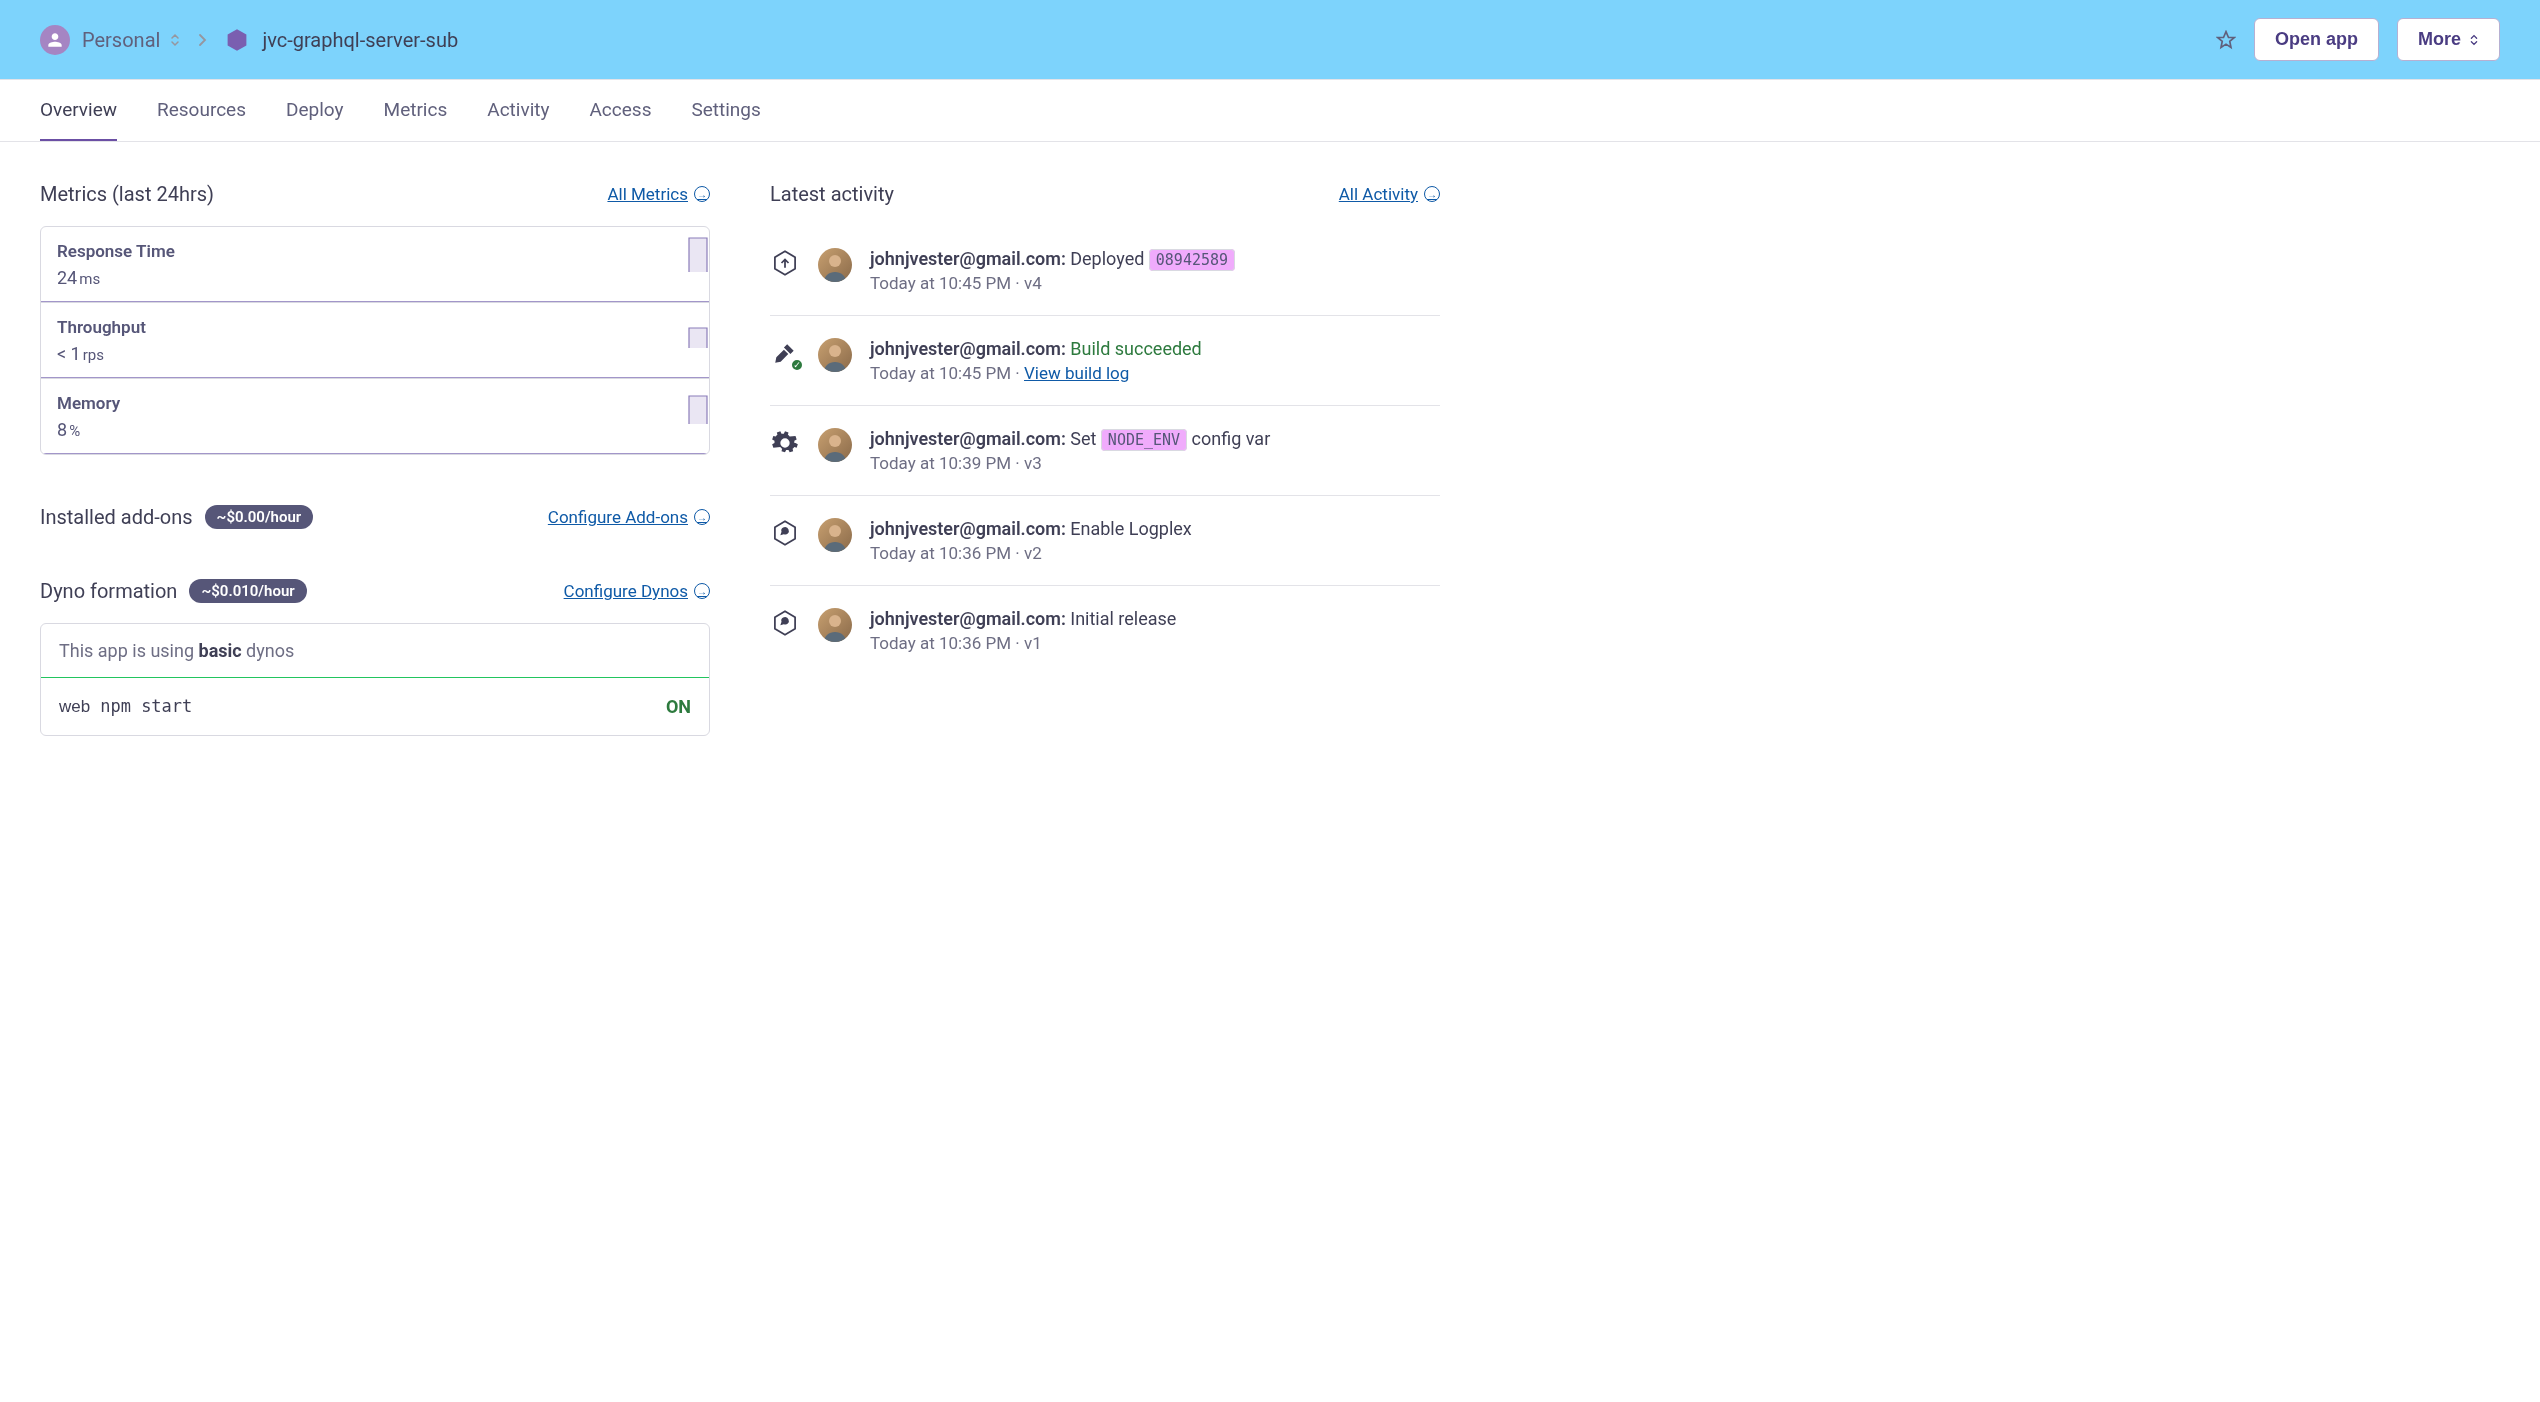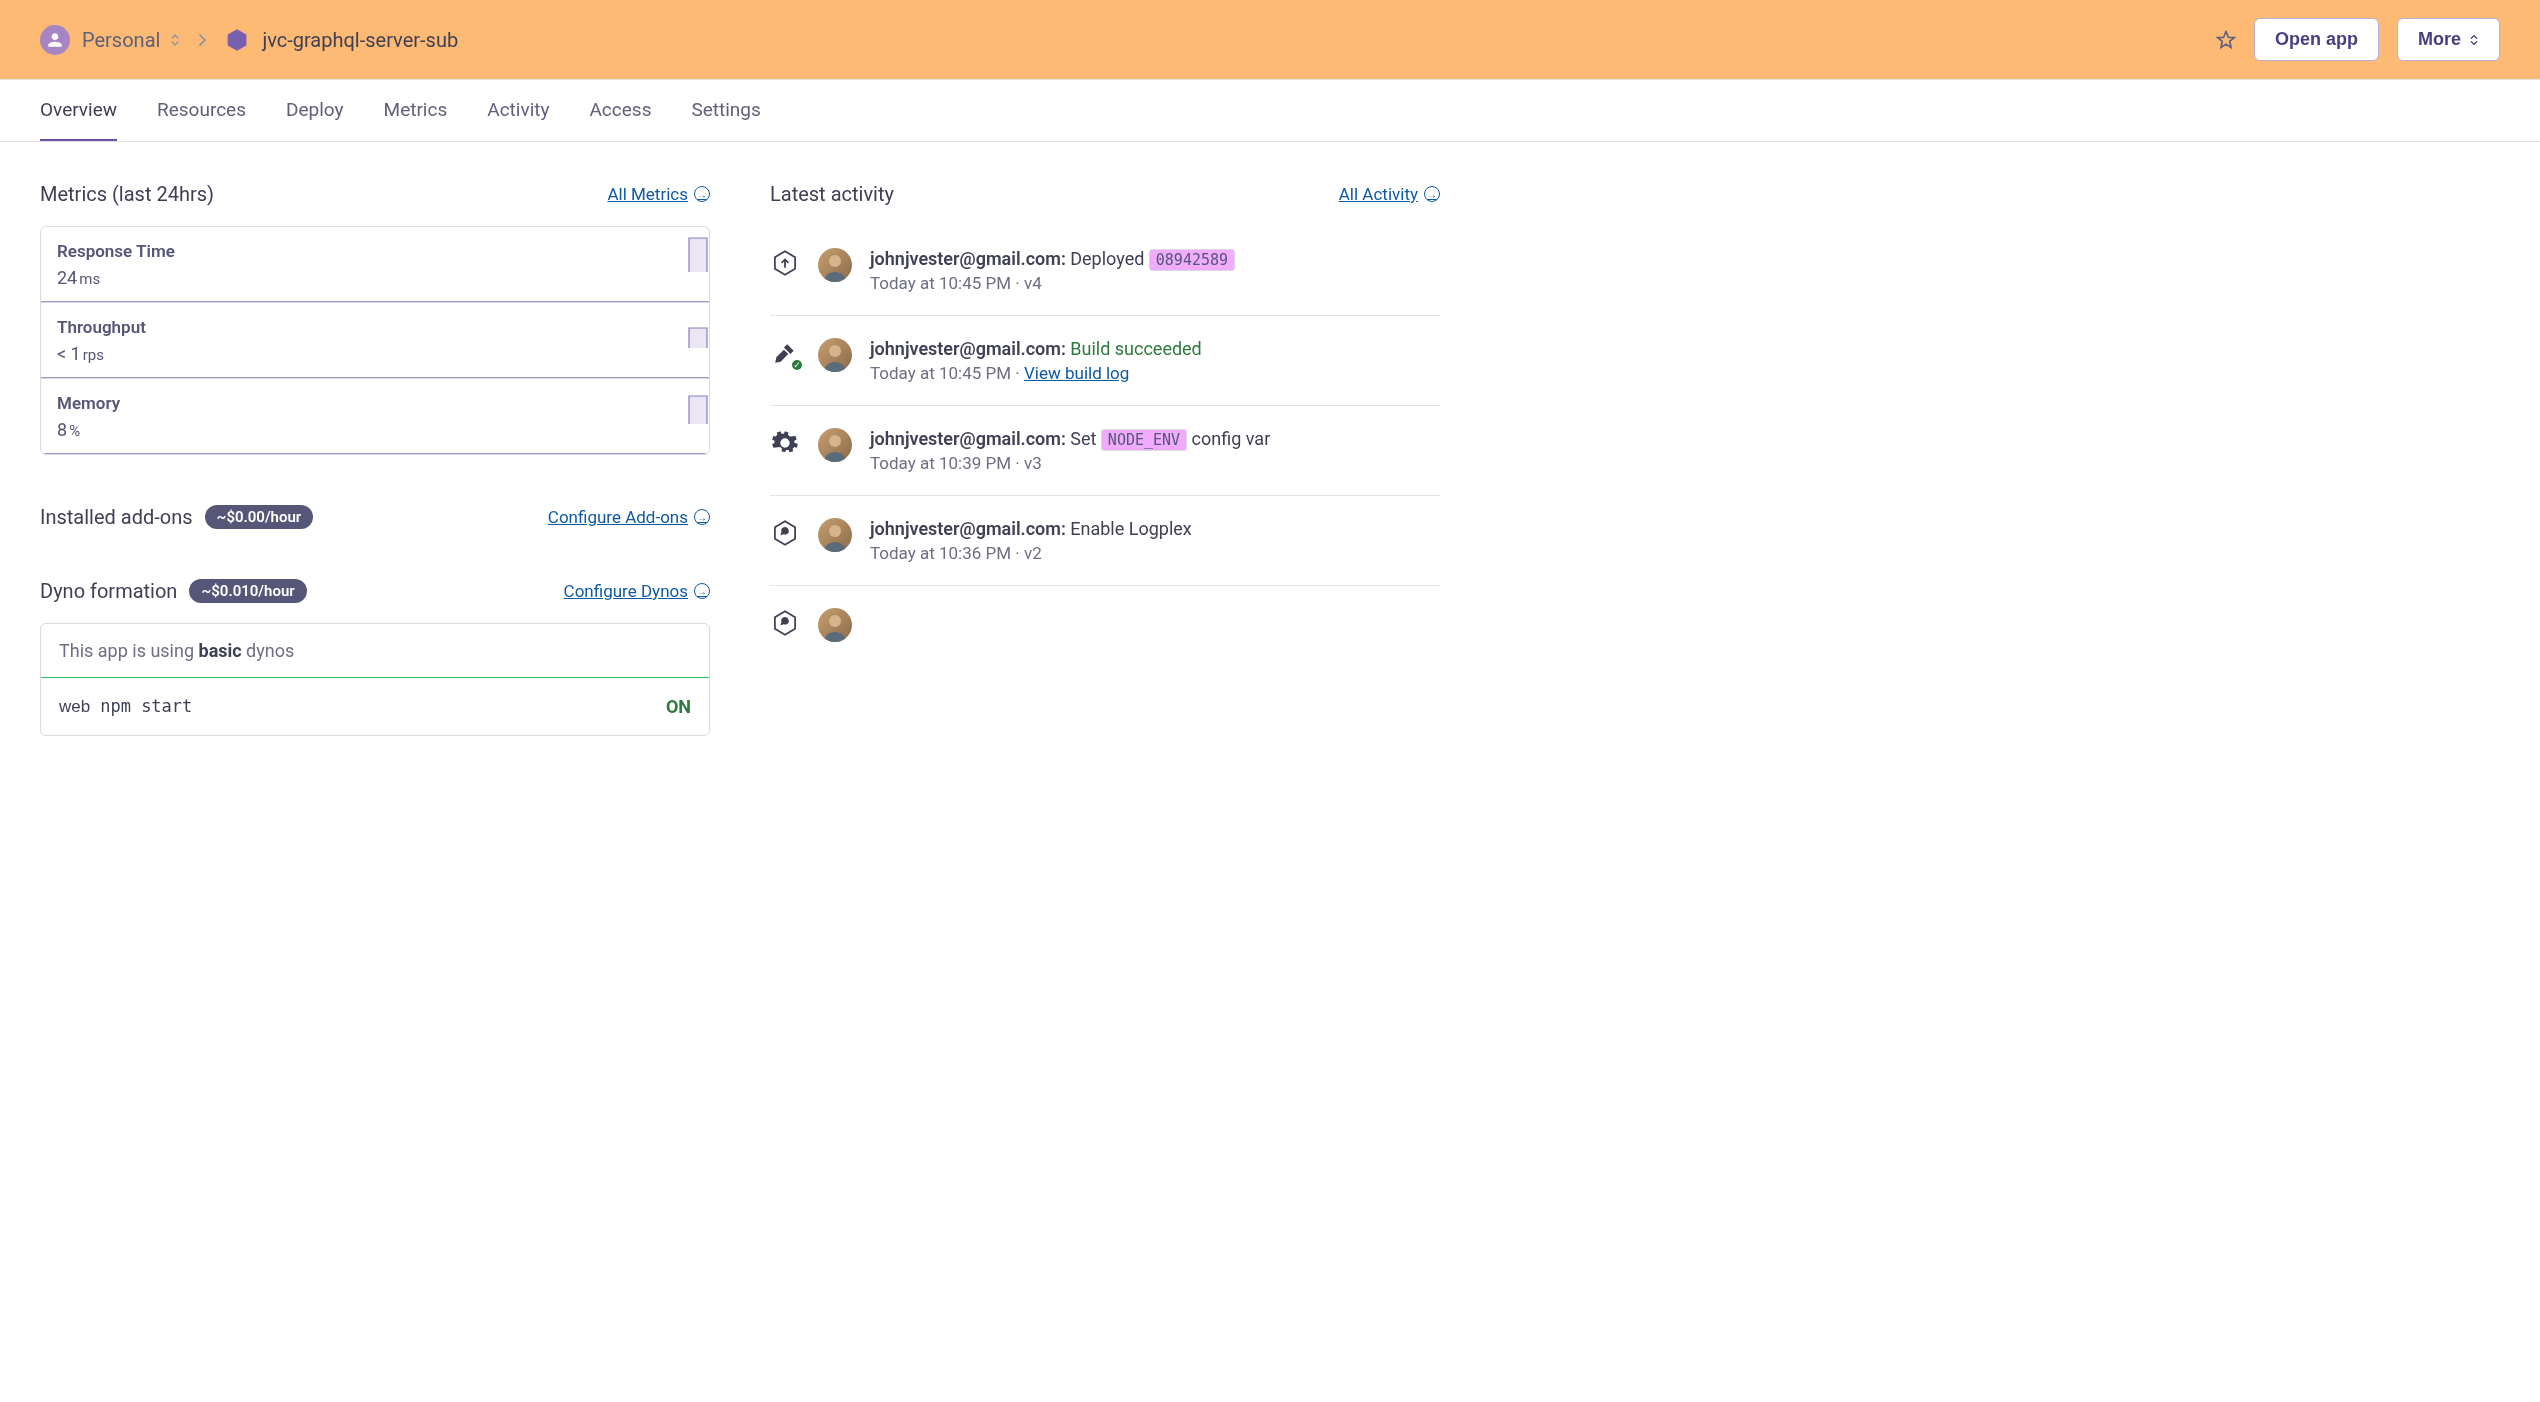--- a/index.html
+++ b/index.html
@@ -1,18 +1,18 @@
 <!DOCTYPE html>
 <html><head>
 <meta charset="utf-8">
 <style>
 * { box-sizing: border-box; margin: 0; padding: 0; }
 body { font-family: -apple-system, BlinkMacSystemFont, "Segoe UI", Roboto, Helvetica, Arial, sans-serif; color: #333; font-size: 18px; background: #fff; }
 
-.header { background: #fdba74; border-bottom: 1px solid #e3e3e8; padding: 18px 40px; display: flex; align-items: center; justify-content: space-between; }
+.header { background: #7dd3fc; border-bottom: 1px solid #e3e3e8; padding: 18px 40px; display: flex; align-items: center; justify-content: space-between; }
 .header-left { display: flex; align-items: center; gap: 12px; }
 .avatar-circle { width: 30px; height: 30px; border-radius: 50%; background: #a585c3; display: flex; align-items: center; justify-content: center; }
 .avatar-circle svg { width: 20px; height: 20px; fill: #fff; }
 .breadcrumb-item { display: flex; align-items: center; gap: 10px; color: #60607c; font-size: 20px; }
 .chevrons { color: #96969e; }
 .chevron-right { color: #96969e; margin: 0 5px; }
 .hex-icon { width: 26px; height: 26px; }
 .app-name { color: #3f3f55; font-size: 20px; }
 .header-right { display: flex; align-items: center; gap: 18px; }
 .star-icon { width: 20px; height: 20px; stroke: #60607c; fill: none; stroke-width: 2; cursor: pointer; }
@@ -304,18 +304,24 @@
                 <path d="M12 2l8.66 5v10L12 22l-8.66-5V7z"></path>
                 <path d="M15 9a3 3 0 00-6 2l-1 3 3-1a3 3 0 004-4z" fill="#3f3f55" stroke="none"></path>
               </svg>
           </div>
           <div class="act-avatar">
             <svg viewBox="0 0 34 34">
                 <circle cx="17" cy="13" r="6" fill="#d9b38c"></circle>
                 <path d="M6 34c0-6 5-10 11-10s11 4 11 10" fill="#5a6b7a"></path>
               </svg>
           </div>
+          <div class="act-body">
+            <div class="act-title">
+              <strong>johnjvester@gmail.com:</strong><span> Initial release</span>
+            </div>
+            <div class="act-sub">Today at 10:36 PM · v1</div>
+          </div>
         </div>
 
       </div>
     </div>
   </div>
 </div>
 
 </body></html>

